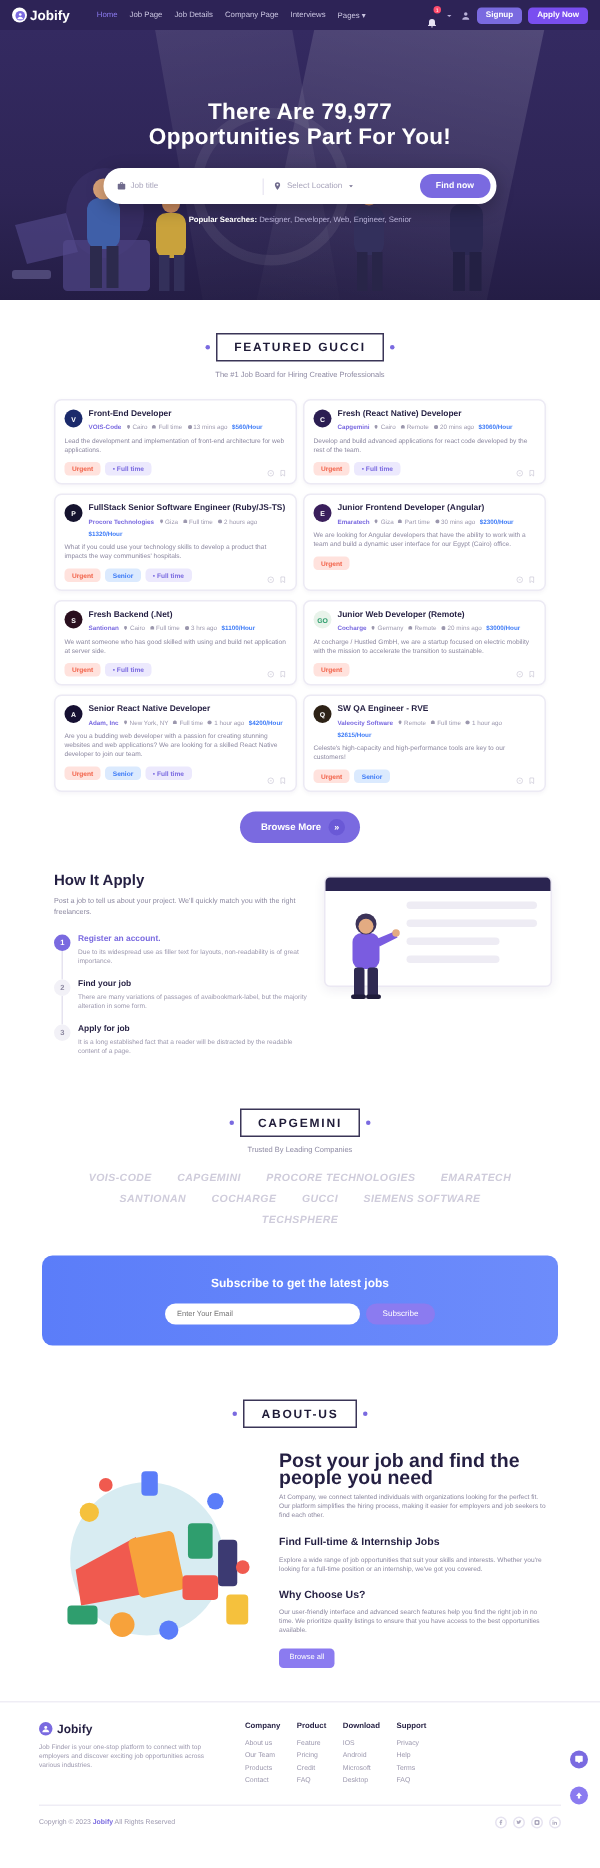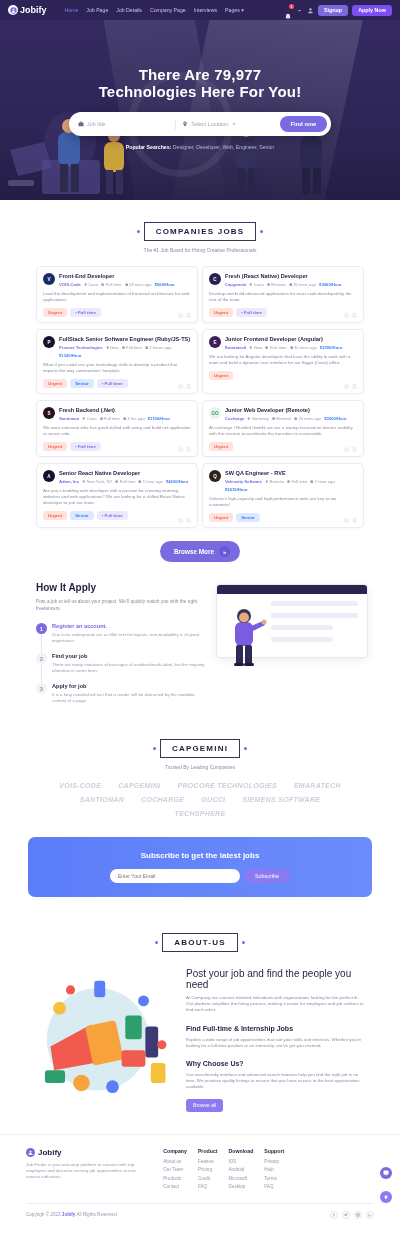--- a/index.html
+++ b/index.html
@@ -97,21 +97,21 @@
   .sub{margin:20px 28px 0;background:linear-gradient(90deg,#5b7df9,#6d8cfb);border-radius:7px;padding:14px 10px;text-align:center;}
   .sub h3{font-size:8px;color:#fff;font-weight:bold;}
   .sub-row{margin-top:9px;display:flex;justify-content:center;gap:4px;}
   .sub-input{width:130px;height:14px;border-radius:7px;border:none;background:#fff;font-size:5px;color:#a9a5bb;padding:0 8px;font-family:"Liberation Sans",sans-serif;}
   .sub-btn{background:#8b7bf0;color:#fff;border:none;border-radius:7px;font-size:5.4px;padding:0 11px;height:14px;}
   
   .about{margin-top:36px;}
   .about-body{display:flex;gap:6px;padding:12px 34px 0;align-items:flex-start;}
   .about-img{width:44%;height:145px;position:relative;}
   .about-txt{flex:1;padding-top:4px;}
-  .about-txt h3{font-size:10px;font-weight:normal;color:#241f42;line-height:11px;}
+  .about-txt h3{font-size:13px;font-weight:bold;color:#241f42;line-height:11px;}
   .about-txt h4{font-size:7px;font-weight:bold;color:#241f42;margin-top:11px;}
   .about-txt p{font-size:4.4px;color:#8d89a1;line-height:6.2px;margin-top:5px;}
   .browse-all{margin-top:8px;background:#8b7bf0;color:#fff;border:none;border-radius:3px;font-size:5px;padding:3.5px 7px;}
   
   .footer{margin-top:22px;border-top:1px solid #efedf5;padding:13px 26px 0;display:flex;gap:12px;}
   .f-brand{width:36%;}
   .f-logo{display:flex;align-items:center;gap:3px;font-size:8px;font-weight:bold;color:#241f42;}
   .f-logo .logo-mark{background:#7a6ae0;width:9px;height:9px;}
   .f-logo .logo-mark svg{fill:#fff;}
   .f-brand p{font-size:4.4px;color:#9c98ae;line-height:6.2px;margin-top:5px;}
@@ -198,21 +198,21 @@
         <circle cx="311" cy="49" r="6.5" fill="#caa07a"></circle>
         <rect x="302" y="88" width="8" height="26" fill="#232043"></rect>
         <rect x="313" y="88" width="8" height="26" fill="#232043"></rect>
       </g>
     <rect x="8" y="100" width="26" height="6" rx="2" fill="#6f6a9c" opacity=".55"></rect>
     <path d="M10 70 L44 62 L52 88 L18 96 Z" fill="#554b8e" opacity=".6"></path>
   </svg>
   <div class="hero-inner">
     <h1>
       <div>There Are 79,977</div>
-      <div>Technologies Here For You!</div>
+      <div>Opportunities Part For You!</div>
     </h1>
     <div class="search-bar">
       <div class="sb-field">
         <svg viewBox="0 0 24 24">
             <path d="M10 2h4a2 2 0 012 2v2h4a2 2 0 012 2v11a2 2 0 01-2 2H4a2 2 0 01-2-2V8a2 2 0 012-2h4V4a2 2 0 012-2zm0 4h4V4h-4z"></path>
           </svg>
         <span>Job title</span>
       </div>
       <div class="sb-div"></div>
       <div class="sb-field" style="padding-left:6px">
@@ -229,21 +229,21 @@
     <div class="pop">
       <b>Popular Searches:</b>
       <span>Designer, Developer, Web, Engineer, Senior</span>
     </div>
   </div>
 </div>
 
 <div class="sec-head" style="margin-top:22px">
   <div class="chip-wrap">
     <span class="dot"></span>
-    <span class="chip">COMPANIES JOBS</span>
+    <span class="chip">FEATURED GUCCI</span>
     <span class="dot"></span>
   </div>
   <div class="sec-sub">The #1 Job Board for Hiring Creative Professionals</div>
 </div>
 
 <div class="jobs-wrap" id="jobs">
   <div class="card">
     <div class="card-top">
       <div class="avatar" style="background:#1b2a6b;color:#fff">V</div>
       <div style="flex:1">

